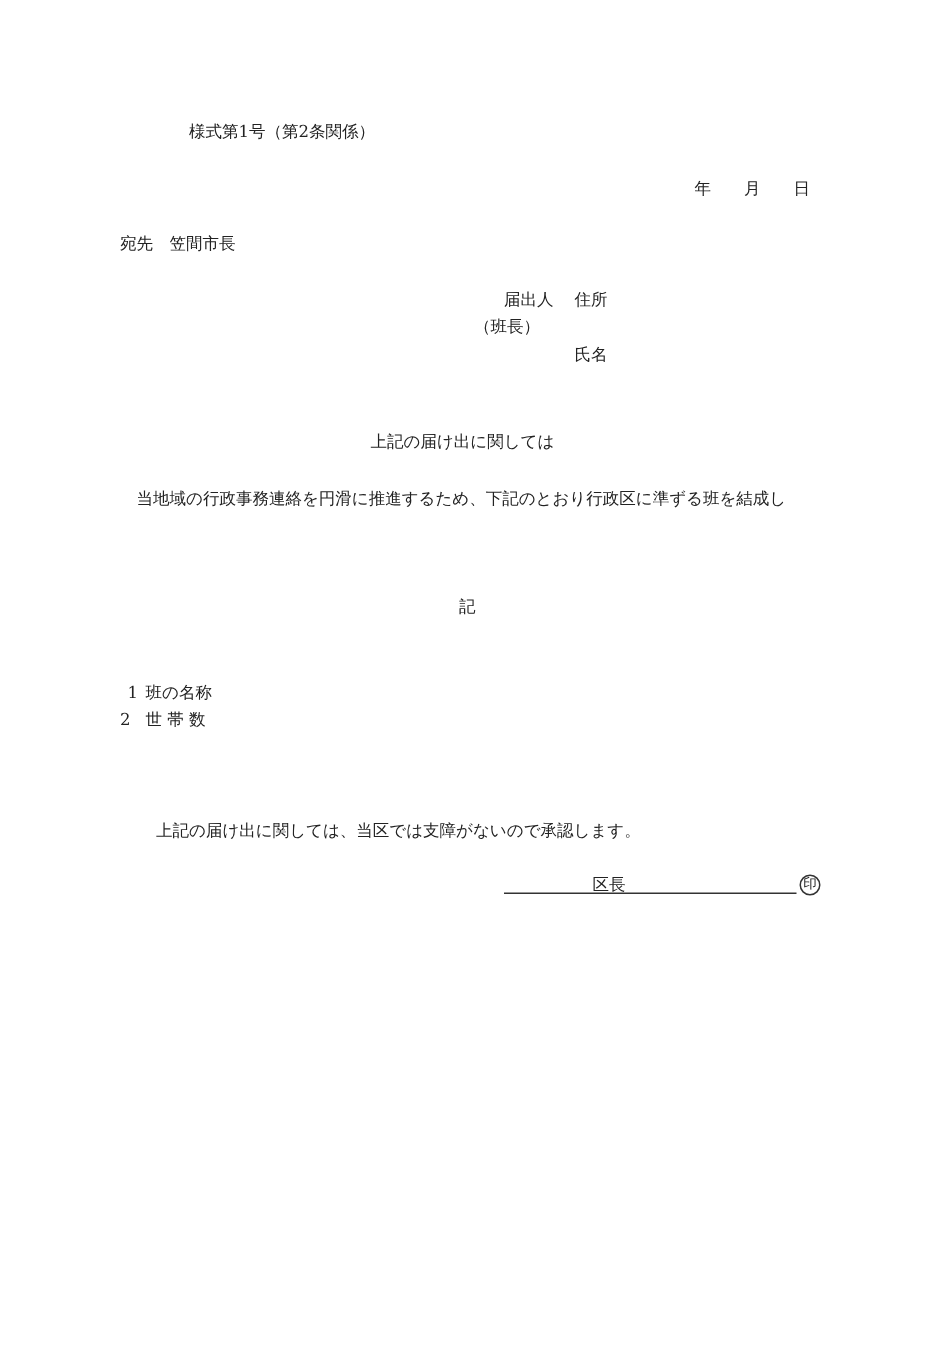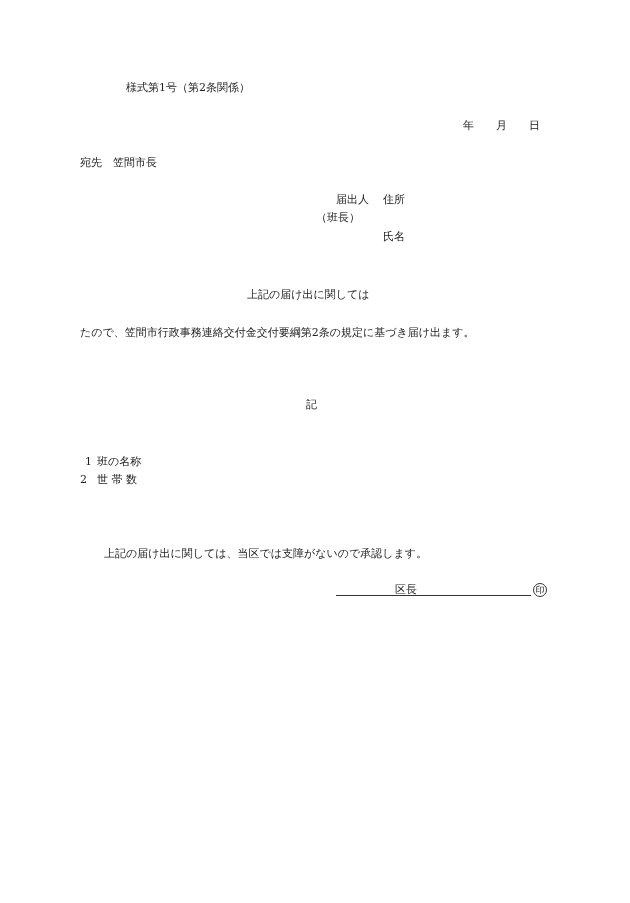--- a/index.html
+++ b/index.html
@@ -87,21 +87,21 @@
 </div>
 
 <div class="abs" id="applicant-label">届出人</div>
 <div class="abs" id="applicant-address-label">住所</div>
 <div class="abs" id="applicant-role">（班長）</div>
 <div class="abs" id="applicant-name-label">氏名</div>
 
 <div class="abs" id="doc-title">上記の届け出に関しては</div>
 
 <div class="abs" id="body-text">
-  <p style="text-indent:0;">たので、笠間市行政事務連絡交付金交付要綱第2条の規定に基づき届け出ます。</p>
+  <p>当地域の行政事務連絡を円滑に推進するため、下記のとおり行政区に準ずる班を結成し</p>
 </div>
 
 <div class="abs" id="ki">記</div>
 
 <div class="abs" id="item-1">
   <span class="item-num">1</span><span>班の名称</span>
 </div>
 <div class="abs" id="item-2">
   <span class="item-num">2</span><span>世 帯 数</span>
 </div>

